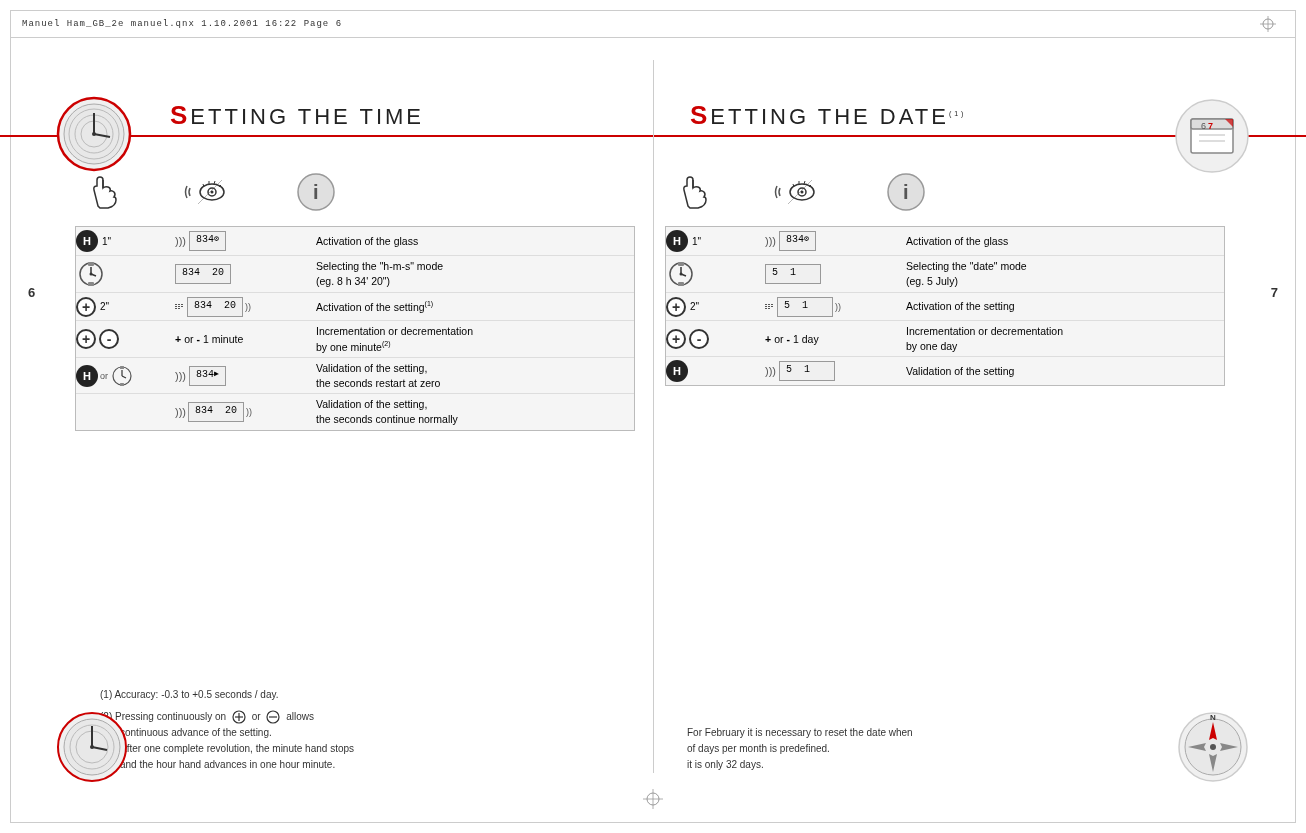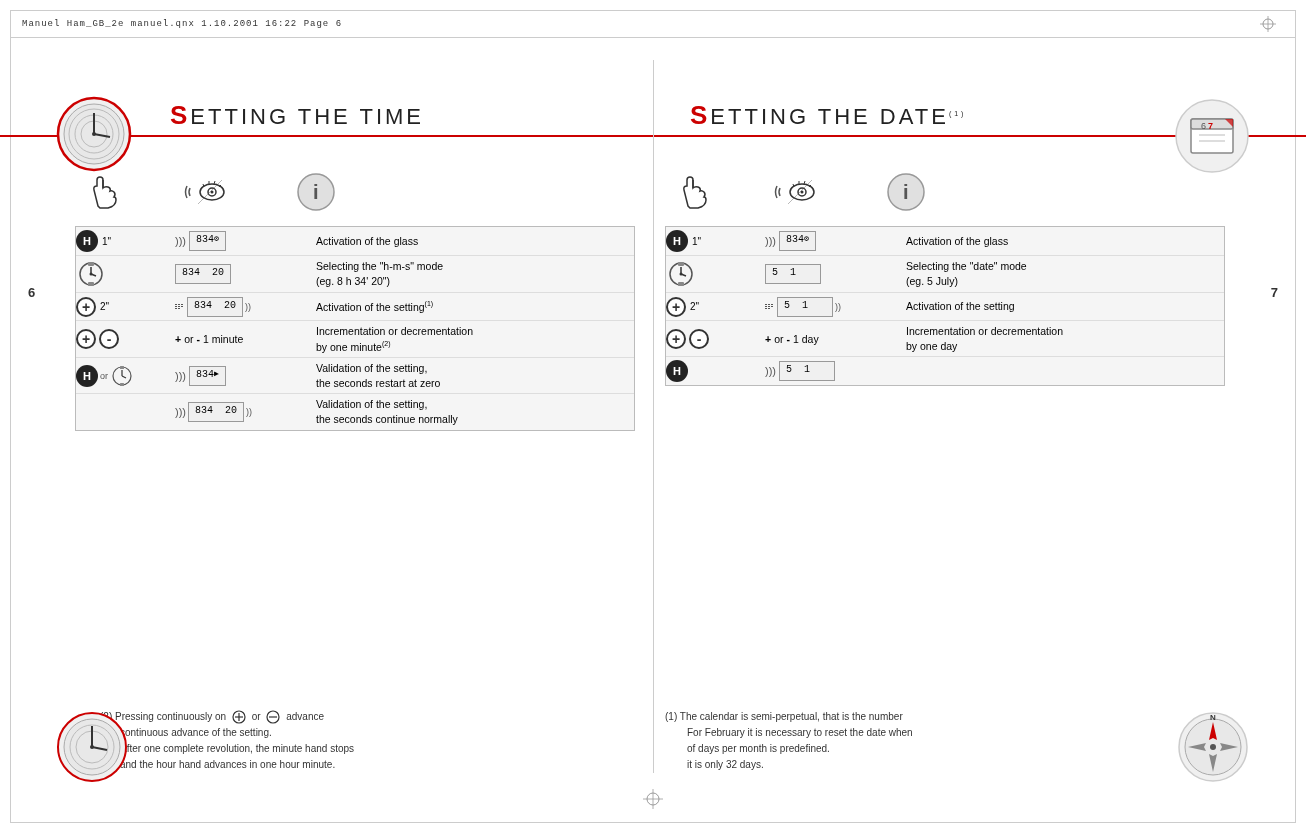--- a/index.html
+++ b/index.html
@@ -599,52 +599,53 @@
     <div class="tbl-row">
       <div class="tbl-col1">
         <span class="btn-h">H</span>
       </div>
       <div class="tbl-col2">
         <div style="display:flex;align-items:center;gap:3px;">
           <span class="sound-waves">)))</span>
           <span class="display-box">5&nbsp;&nbsp;1&nbsp;&nbsp;&nbsp;</span>
         </div>
       </div>
+      <div class="tbl-col3">
+        <span>Validation of the setting</span>
+      </div>
     </div>
   </div>
 </div>
 
 <div class="bottom-notes">
+  <p style="margin-bottom:6px;">(1) Accuracy: -0.3 to +0.5 seconds / day.</p>
   <p>
     <span>(2) Pressing continuously on</span>
     
     <svg style="display:inline-block;vertical-align:middle;margin:0 3px;" width="14" height="14" viewBox="0 0 14 14">
       <circle cx="7" cy="7" r="6" fill="none" stroke="#333" stroke-width="1.2"></circle>
       <line x1="7" y1="3" x2="7" y2="11" stroke="#333" stroke-width="1.2"></line>
       <line x1="3" y1="7" x2="11" y2="7" stroke="#333" stroke-width="1.2"></line>
     </svg>
     <span>or</span>
     
     <svg style="display:inline-block;vertical-align:middle;margin:0 3px;" width="14" height="14" viewBox="0 0 14 14">
       <circle cx="7" cy="7" r="6" fill="none" stroke="#333" stroke-width="1.2"></circle>
       <line x1="3" y1="7" x2="11" y2="7" stroke="#333" stroke-width="1.2"></line>
     </svg>
-    <span>advance</span>
+    <span>allows</span>
   </p>
   <p style="margin-left:20px;">
     <span>continuous advance of the setting.</span>
   </p>
   <p style="margin-left:20px;">After one complete revolution, the minute hand stops</p>
   <p style="margin-left:20px;">and the hour hand advances in one hour minute.</p>
 </div>
 
 <div class="bottom-notes-right">
-  <p>
-    <span>(1)  The calendar is semi-perpetual, that is the number</span>
-  </p>
   <p style="margin-left:22px;">For February it is necessary to reset the date when</p>
   <p style="margin-left:22px;">of days per month is predefined.</p>
   <p style="margin-left:22px;">it is only 32 days.</p>
 </div>
 
 <div style="position:absolute;bottom:48px;left:55px;width:75px;height:75px;">
   <svg width="75" height="75" viewBox="0 0 75 75">
     <circle cx="37" cy="37" r="34" fill="#f0f0f0" stroke="#c00" stroke-width="2"></circle>
     <circle cx="37" cy="37" r="28" fill="#e8e8e8" stroke="#aaa" stroke-width="1"></circle>
     <circle cx="37" cy="37" r="22" fill="none" stroke="#bbb" stroke-width="1"></circle>

